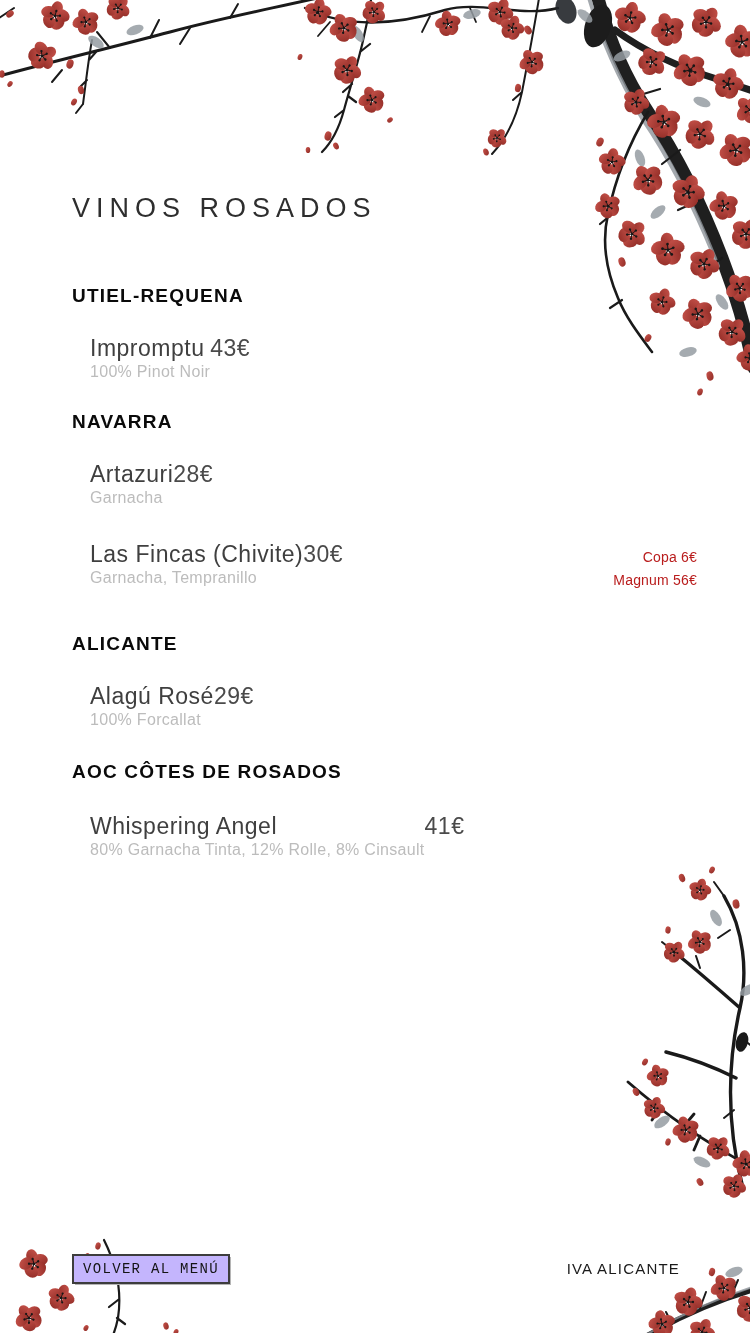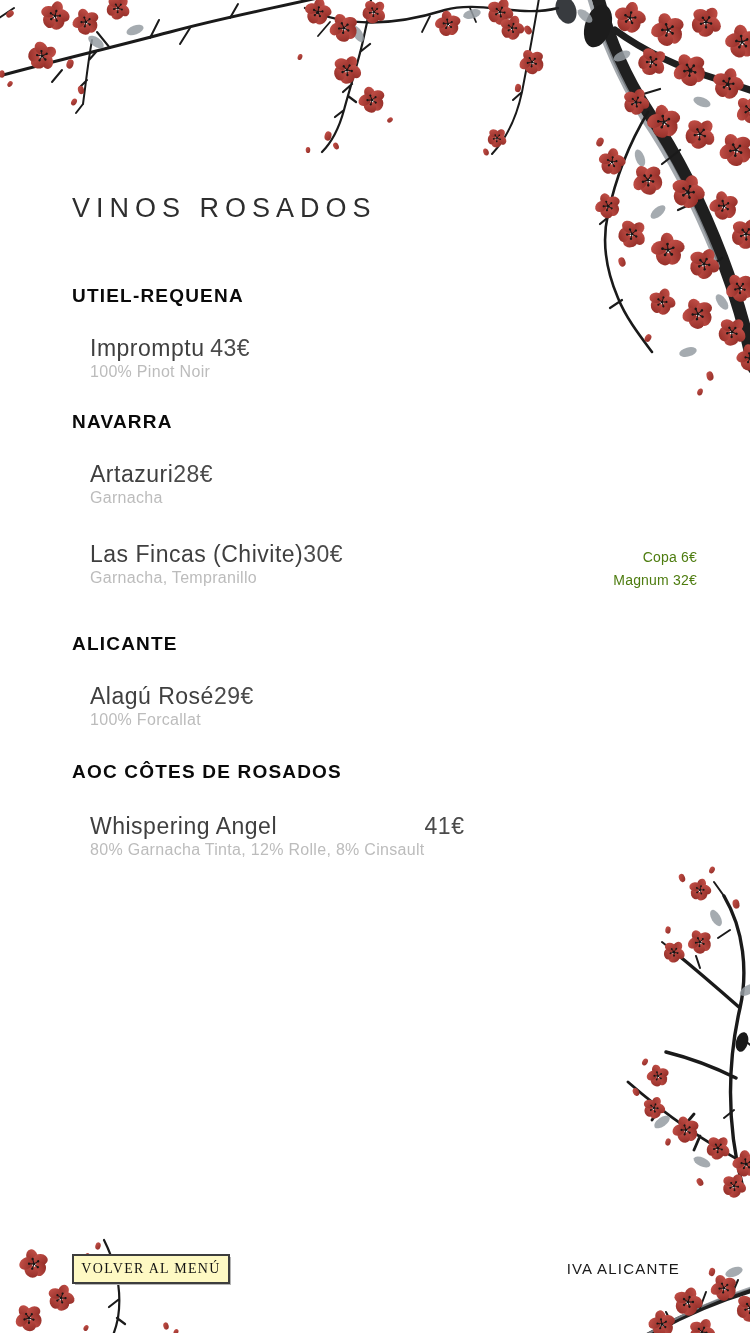--- a/index.html
+++ b/index.html
@@ -26,26 +26,26 @@
     position:relative;width:513px;display:flex;justify-content:flex-start;
     align-items:flex-start;margin-top:26px;padding-left:18px;box-sizing:border-box;
   }
   .row.gap{margin-top:32px;}
   .row.gap2{margin-top:28px;}
   .wname{font-size:23px;line-height:28px;font-weight:400;color:#3f3f3f;letter-spacing:0.5px;}
   .wdesc{font-size:16px;line-height:20px;color:#bcbcbc;letter-spacing:0.3px;}
   .wprice{font-size:23px;line-height:28px;color:#4a4a4a;letter-spacing:0.5px;white-space:nowrap;}
   .extras{
     position:absolute;left:537px;top:6px;width:88px;text-align:right;
-    font-size:14px;line-height:23px;color:#4d7c0f;letter-spacing:0.2px;white-space:nowrap;
+    font-size:14px;line-height:23px;color:#b91c1c;letter-spacing:0.2px;white-space:nowrap;
   }
   .back-btn{
     position:absolute;left:72px;top:1254px;width:158px;height:30px;
-    background:#fef9c3;border:2px solid #3d3d3d;box-shadow:2px 2px 0 -1px #b5b5b5;
-    font-family:Liberation Serif, serif;font-size:14px;letter-spacing:1.3px;
+    background:#c4b5fd;border:2px solid #3d3d3d;box-shadow:2px 2px 0 -1px #b5b5b5;
+    font-family:Liberation Mono, monospace;font-size:14px;letter-spacing:1.3px;
     color:#141414;cursor:pointer;padding:0;line-height:26px;text-align:center;
   }
   .tax-note{
     position:absolute;right:70px;top:1260px;font-size:15px;letter-spacing:1.2px;
     color:#1a1a1a;white-space:nowrap;
   }
 </style>
 </head>
 <body>
 
@@ -263,21 +263,21 @@
       <div class="wprice">28€</div>
     </div>
     <div class="row gap">
       <div class="info">
         <div class="wname">Las Fincas (Chivite)</div>
         <div class="wdesc">Garnacha, Tempranillo</div>
       </div>
       <div class="wprice">30€</div>
       <div class="extras">
         <div>Copa 6€</div>
-        <div>Magnum 32€</div>
+        <div>Magnum 56€</div>
       </div>
     </div>
   </section>
 
   <section>
     <h2 class="sec mt3">ALICANTE</h2>
     <div class="row">
       <div class="info">
         <div class="wname">Alagú Rosé</div>
         <div class="wdesc">100% Forcallat</div>

